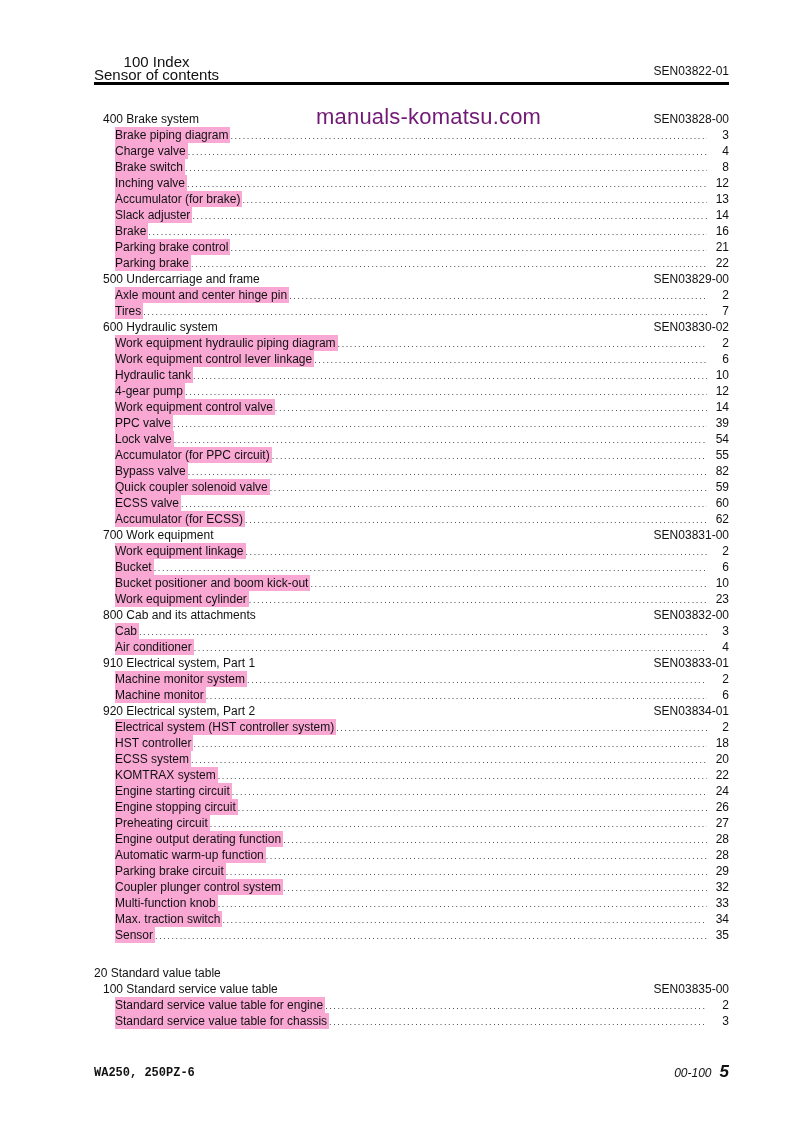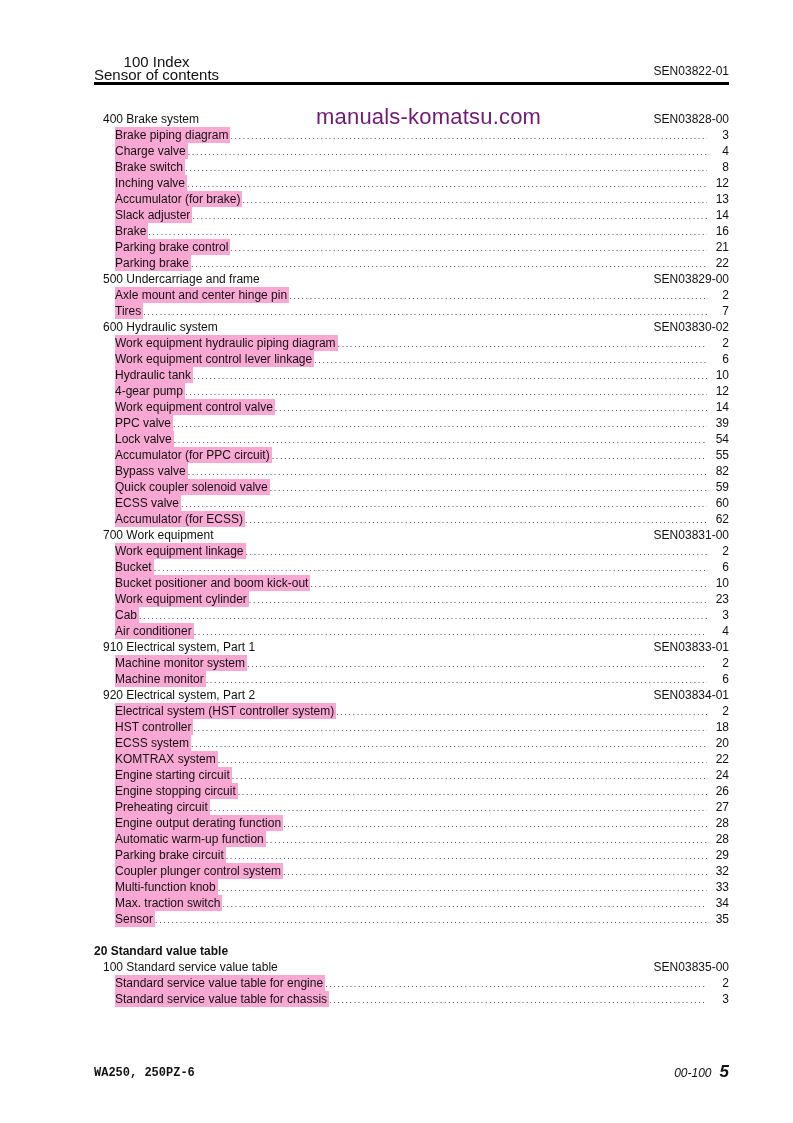--- a/index.html
+++ b/index.html
@@ -11,21 +11,21 @@
   .hdr-rule { position: absolute; left: 94px; right: 64px; top: 82px; height: 3px; background: #000; }
   .watermark { position: absolute; left: 316px; top: 104px; font-size: 22px; color: #701a75; letter-spacing: 0.2px; }
   .toc { position: absolute; left: 94px; top: 111px; width: 635px; font-size: 12px; }
   .row { position: relative; height: 16px; line-height: 16px; display: flex; align-items: baseline; white-space: nowrap; }
   .sec { padding-left: 9px; }
   .sec .code { position: absolute; right: 0; }
   .item { padding-left: 21px; }
   .item .label { background: #f9a8d4; padding-right: 2px; }
   .item .dots { flex: 1; overflow: hidden; color: #333; font-size: 9px; letter-spacing: 1.6px; margin-right: 22px; }
   .pg { position: absolute; right: 0; text-align: right; }
-  .chapter { padding-left: 0; margin-top: 16px; font-weight: bold; }
+  .chapter { padding-left: 0; margin-top: 22px; }
   .footer-left { position: absolute; left: 94px; top: 1066px; font-size: 12px; font-weight: bold; font-family: Liberation Mono, monospace; }
   .footer-right { position: absolute; right: 64px; top: 1062px; font-size: 12px; font-style: italic; }
   .footer-right .pnum { font-size: 17px; font-weight: bold; margin-left: 8px; }
 </style>
 </head>
 <body>
 
 <div class="page">
   <div class="hdr-left">
     <div>100 Index</div>
@@ -181,20 +181,24 @@
       <div class="row item">
         <span class="label">Bucket positioner and boom kick-out</span>
         <span class="dots">........................................................................................................................................................................................................</span>
         <span class="pg">10</span>
       </div>
       <div class="row item">
         <span class="label">Work equipment cylinder</span>
         <span class="dots">........................................................................................................................................................................................................</span>
         <span class="pg">23</span>
       </div>
+      <div class="row sec">
+        <span>800 Cab and its attachments</span>
+        <span class="code">SEN03832-00</span>
+      </div>
       <div class="row item">
         <span class="label">Cab</span>
         <span class="dots">........................................................................................................................................................................................................</span>
         <span class="pg">3</span>
       </div>
       <div class="row item">
         <span class="label">Air conditioner</span>
         <span class="dots">........................................................................................................................................................................................................</span>
         <span class="pg">4</span>
       </div>

